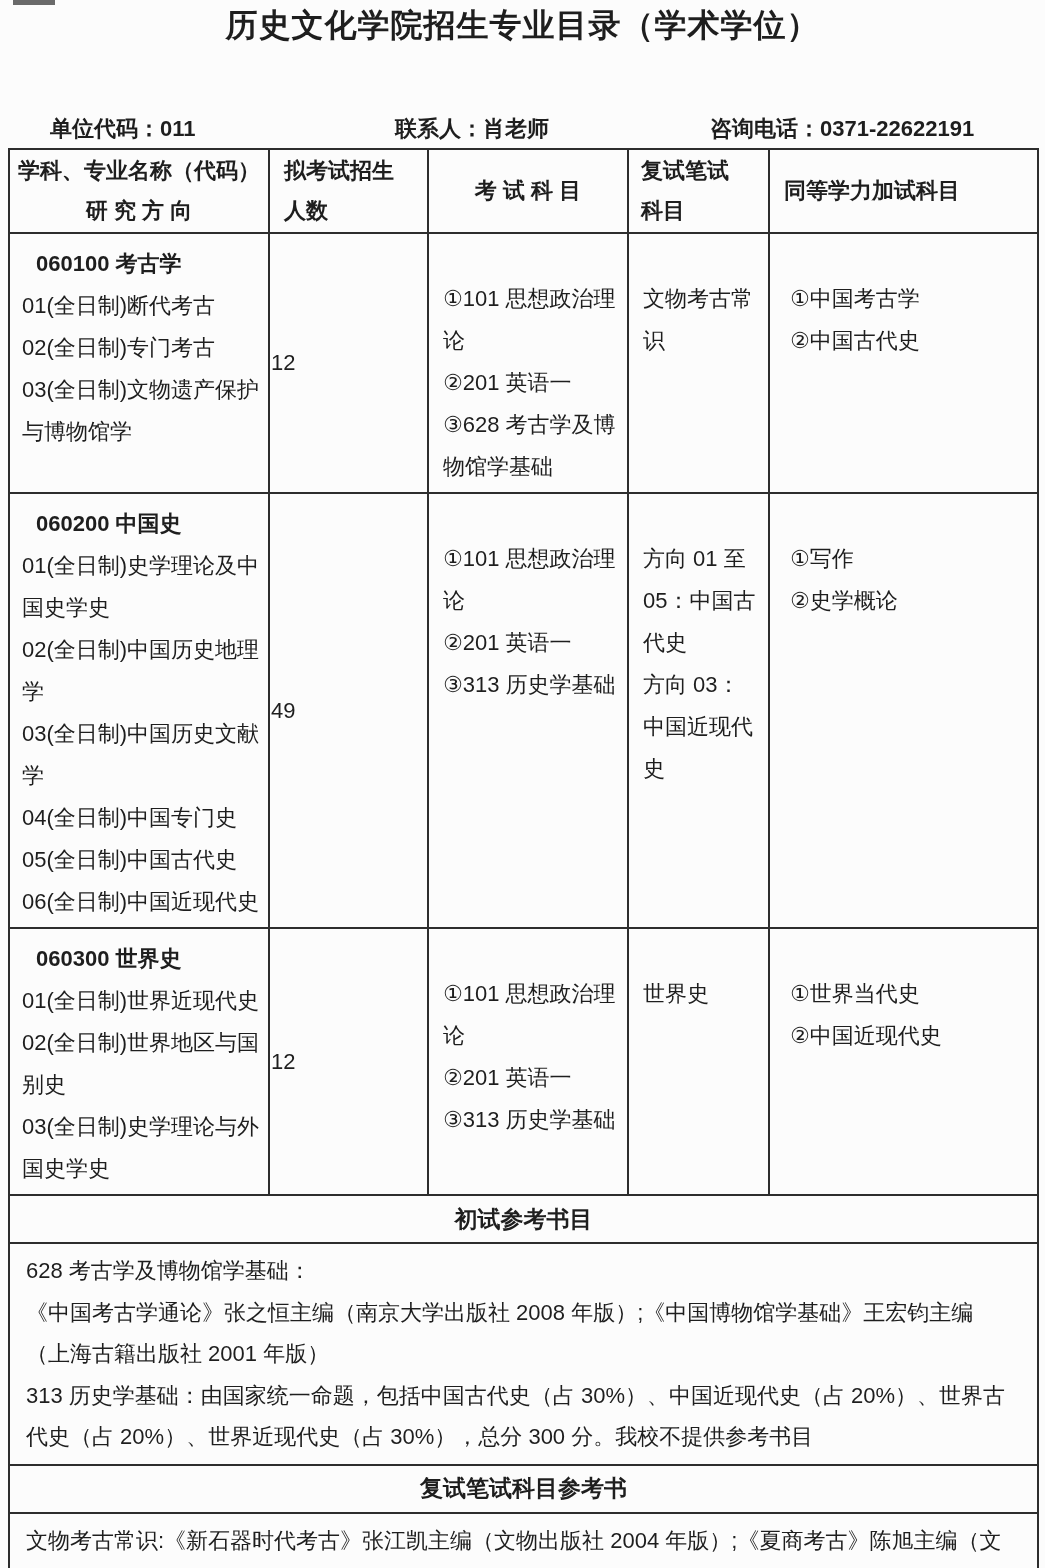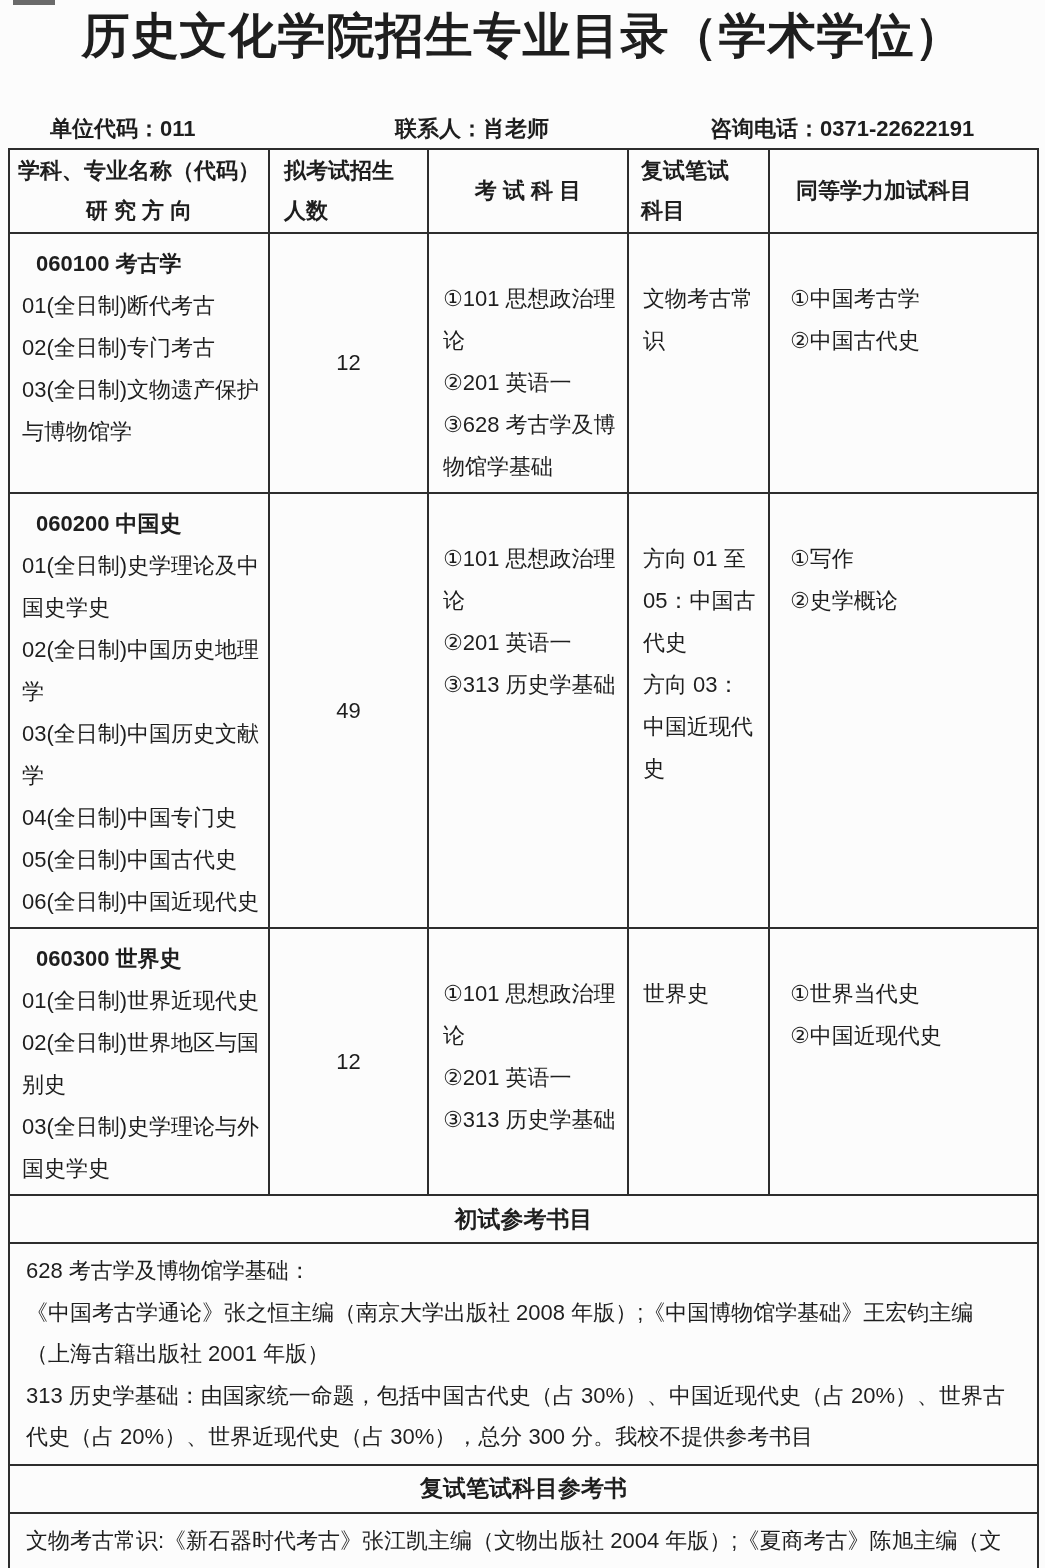--- a/index.html
+++ b/index.html
@@ -13,21 +13,21 @@
   }
   .scan-artifact {
     position: absolute; left: 13px; top: 0;
     width: 42px; height: 5px;
     background: #6a6a6a;
   }
   .doc-title {
     position: absolute; top: 4px; left: 0;
     width: 100%;
     text-align: center;
-    font-size: 48px;
+    font-size: 32px;
     font-weight: 700;
     letter-spacing: 1px;
     margin: 0;
   }
   .contact-row {
     position: absolute; top: 114px; left: 0;
     width: 100%; height: 32px;
     font-size: 22px; font-weight: 700;
   }
   .contact-item { position: absolute; top: 0; white-space: nowrap; }
@@ -48,28 +48,28 @@
     vertical-align: top;
     overflow: hidden;
     text-align: left;
   }
   
   tr.header-row { height: 64px; }
   th.h-name  { text-align: center; vertical-align: middle; line-height: 40px; font-weight: 700; }
   th.h-count { vertical-align: middle; padding-left: 14px; line-height: 40px; font-weight: 700; }
   th.h-exam  { text-align: center; vertical-align: middle; font-weight: 700; }
   th.h-retest{ vertical-align: middle; padding-left: 12px; line-height: 40px; font-weight: 700; }
-  th.h-extra { vertical-align: middle; padding-left: 26px; font-weight: 700; }
+  th.h-extra { vertical-align: middle; padding-left: 14px; font-weight: 700; }
   
   tr.row-1 { height: 223px; }
   tr.row-2 { height: 355px; }
   tr.row-3 { height: 230px; }
   td.col-name { padding: 9px 8px 4px 12px; line-height: 42px; }
   .program-code { font-weight: 700; margin-left: 14px; }
-  td.col-count { text-align: center; vertical-align: middle; }
+  td.col-count { vertical-align: middle; }
   td.col-exam   { padding: 44px 10px 4px 14px; line-height: 42px; }
   td.col-retest { padding: 44px 8px 4px 14px;  line-height: 42px; }
   td.col-extra  { padding: 44px 4px 4px 20px; line-height: 42px; }
   
   td.section-band {
     height: 44px;
     text-align: center;
     vertical-align: middle;
     font-weight: 700;
     font-size: 23px;

